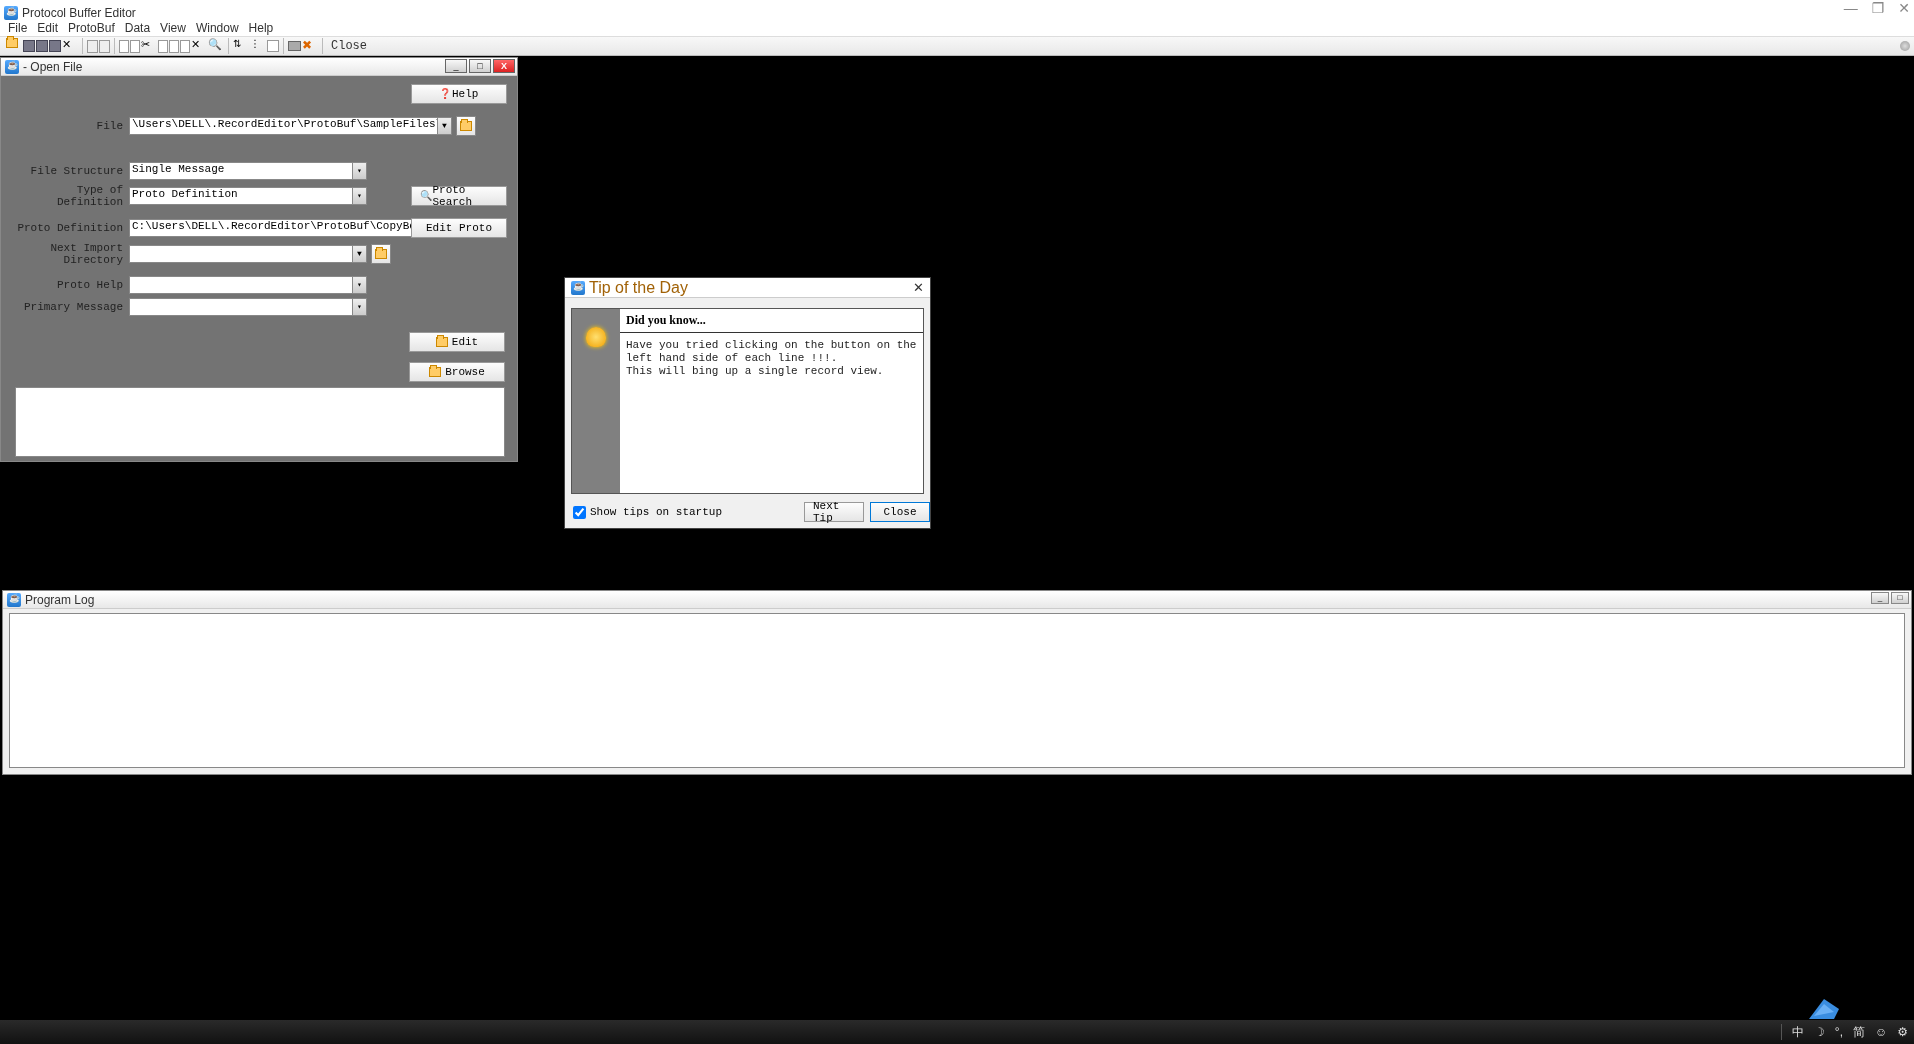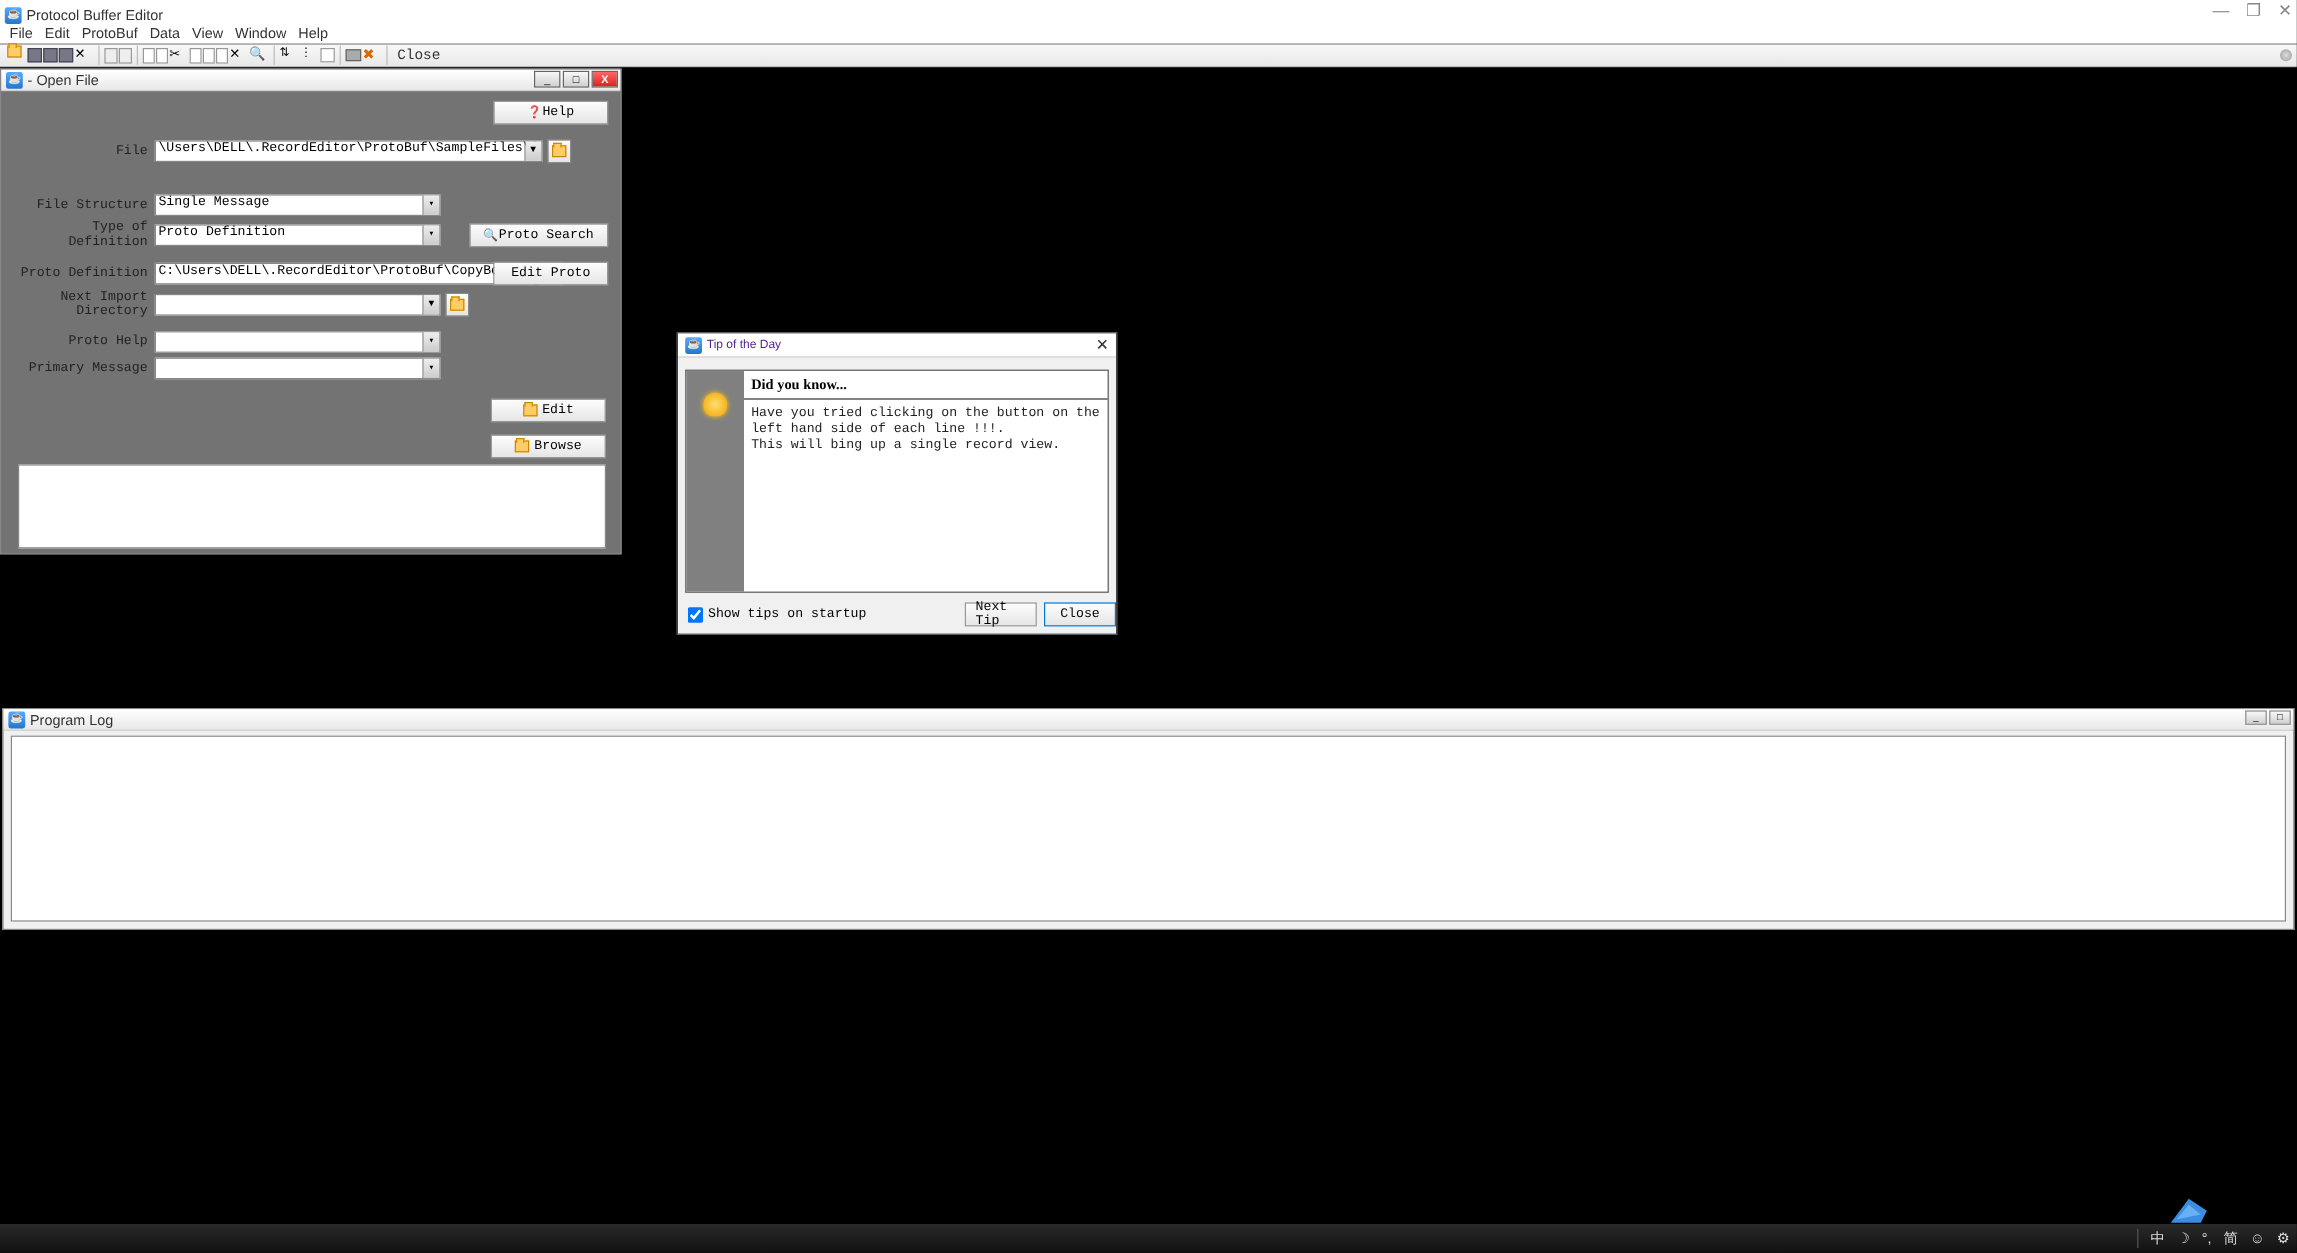--- a/index.html
+++ b/index.html
@@ -30,21 +30,21 @@
 .form-row label { width: 118px; text-align: right; padding-right: 6px; font-family: "Courier New", monospace; font-size: 11px; color: #222; }
 .form-row .combo, .form-row .txt { flex: 0 0 238px; height: 18px; border: 1px solid #888; background: #fff; font-family: "Courier New", monospace; font-size: 11px; padding: 0 2px; position: relative; }
 .form-row .combo .dd { position: absolute; right: 0; top: 0; width: 14px; height: 16px; background: linear-gradient(#eee,#ccc); border-left: 1px solid #888; text-align: center; font-size: 8px; line-height: 16px; }
 .form-row .browse-btn { width: 20px; height: 20px; margin-left: 4px; border: 1px solid #888; background: linear-gradient(#fdfdfd,#e5e5e5); display:inline-flex; align-items:center; justify-content:center; }
 .ofw-btns-right { position: absolute; right: 10px; }
 .text-area { position: absolute; left: 14px; bottom: 4px; width: 490px; height: 70px; border: 1px solid #888; background: #fff; }
 
 .tip-dialog { position: absolute; top: 277px; left: 564px; width: 367px; height: 252px; background: #f0f0f0; border: 1px solid #444; box-shadow: 2px 2px 6px rgba(0,0,0,.5); }
 .tip-title { height: 20px; background: #fff; border-bottom: 1px solid #ccc; display: flex; align-items: center; padding-left: 6px; }
 .tip-title .java-icon { width: 14px; height: 14px; margin-right: 4px; }
-.tip-title .t { font-size: 10px; color: #4c1d95; }
+.tip-title .t { font-size: 16px; color: #a16207; }
 .tip-title .x { position: absolute; right: 6px; top: 2px; font-size: 13px; color: #333; cursor: pointer; }
 .tip-body { position: absolute; top: 30px; left: 6px; right: 6px; height: 186px; border: 1px solid #555; background: #fff; display: flex; }
 .tip-sidebar { width: 48px; background: #808080; display: flex; align-items: flex-start; justify-content: center; padding-top: 18px; }
 .tip-content { flex: 1; display: flex; flex-direction: column; }
 .tip-header { font-family: Liberation Serif, serif; font-size: 12px; font-weight: bold; padding: 4px 6px; border-bottom: 1px solid #333; }
 .tip-text { font-family: "Courier New", monospace; font-size: 11px; padding: 6px; line-height: 13px; color: #222; }
 .tip-footer { position: absolute; bottom: 6px; left: 8px; right: 0; display: flex; align-items: center; }
 .tip-footer .chk { margin-right: 4px; }
 .tip-footer .lbl { font-family: "Courier New", monospace; font-size: 11px; }
 .tip-footer .spacer { flex: 1; }
@@ -153,21 +153,21 @@
     <div style="height:22px"></div>
 
     <div class="form-row">
       <label>File Structure</label>
       <div class="combo"><span>Single Message</span><span class="dd">▾</span></div>
     </div>
 
     <div class="form-row">
       <label>Type of Definition</label>
       <div class="combo"><span>Proto Definition</span><span class="dd">▾</span></div>
-      <span class="ofw-btns-right"><span class="btn" style="width:116px">
+      <span class="ofw-btns-right"><span class="btn" style="width:96px">
             <span class="search-ic"></span>
             <span>Proto Search</span>
           </span></span>
     </div>
 
     <div style="height:6px"></div>
 
     <div class="form-row">
       <label>Proto Definition</label>
       <div class="combo"><span>C:\Users\DELL\.RecordEditor\ProtoBuf\CopyBook\*</span><span class="dd">▼</span></div>

